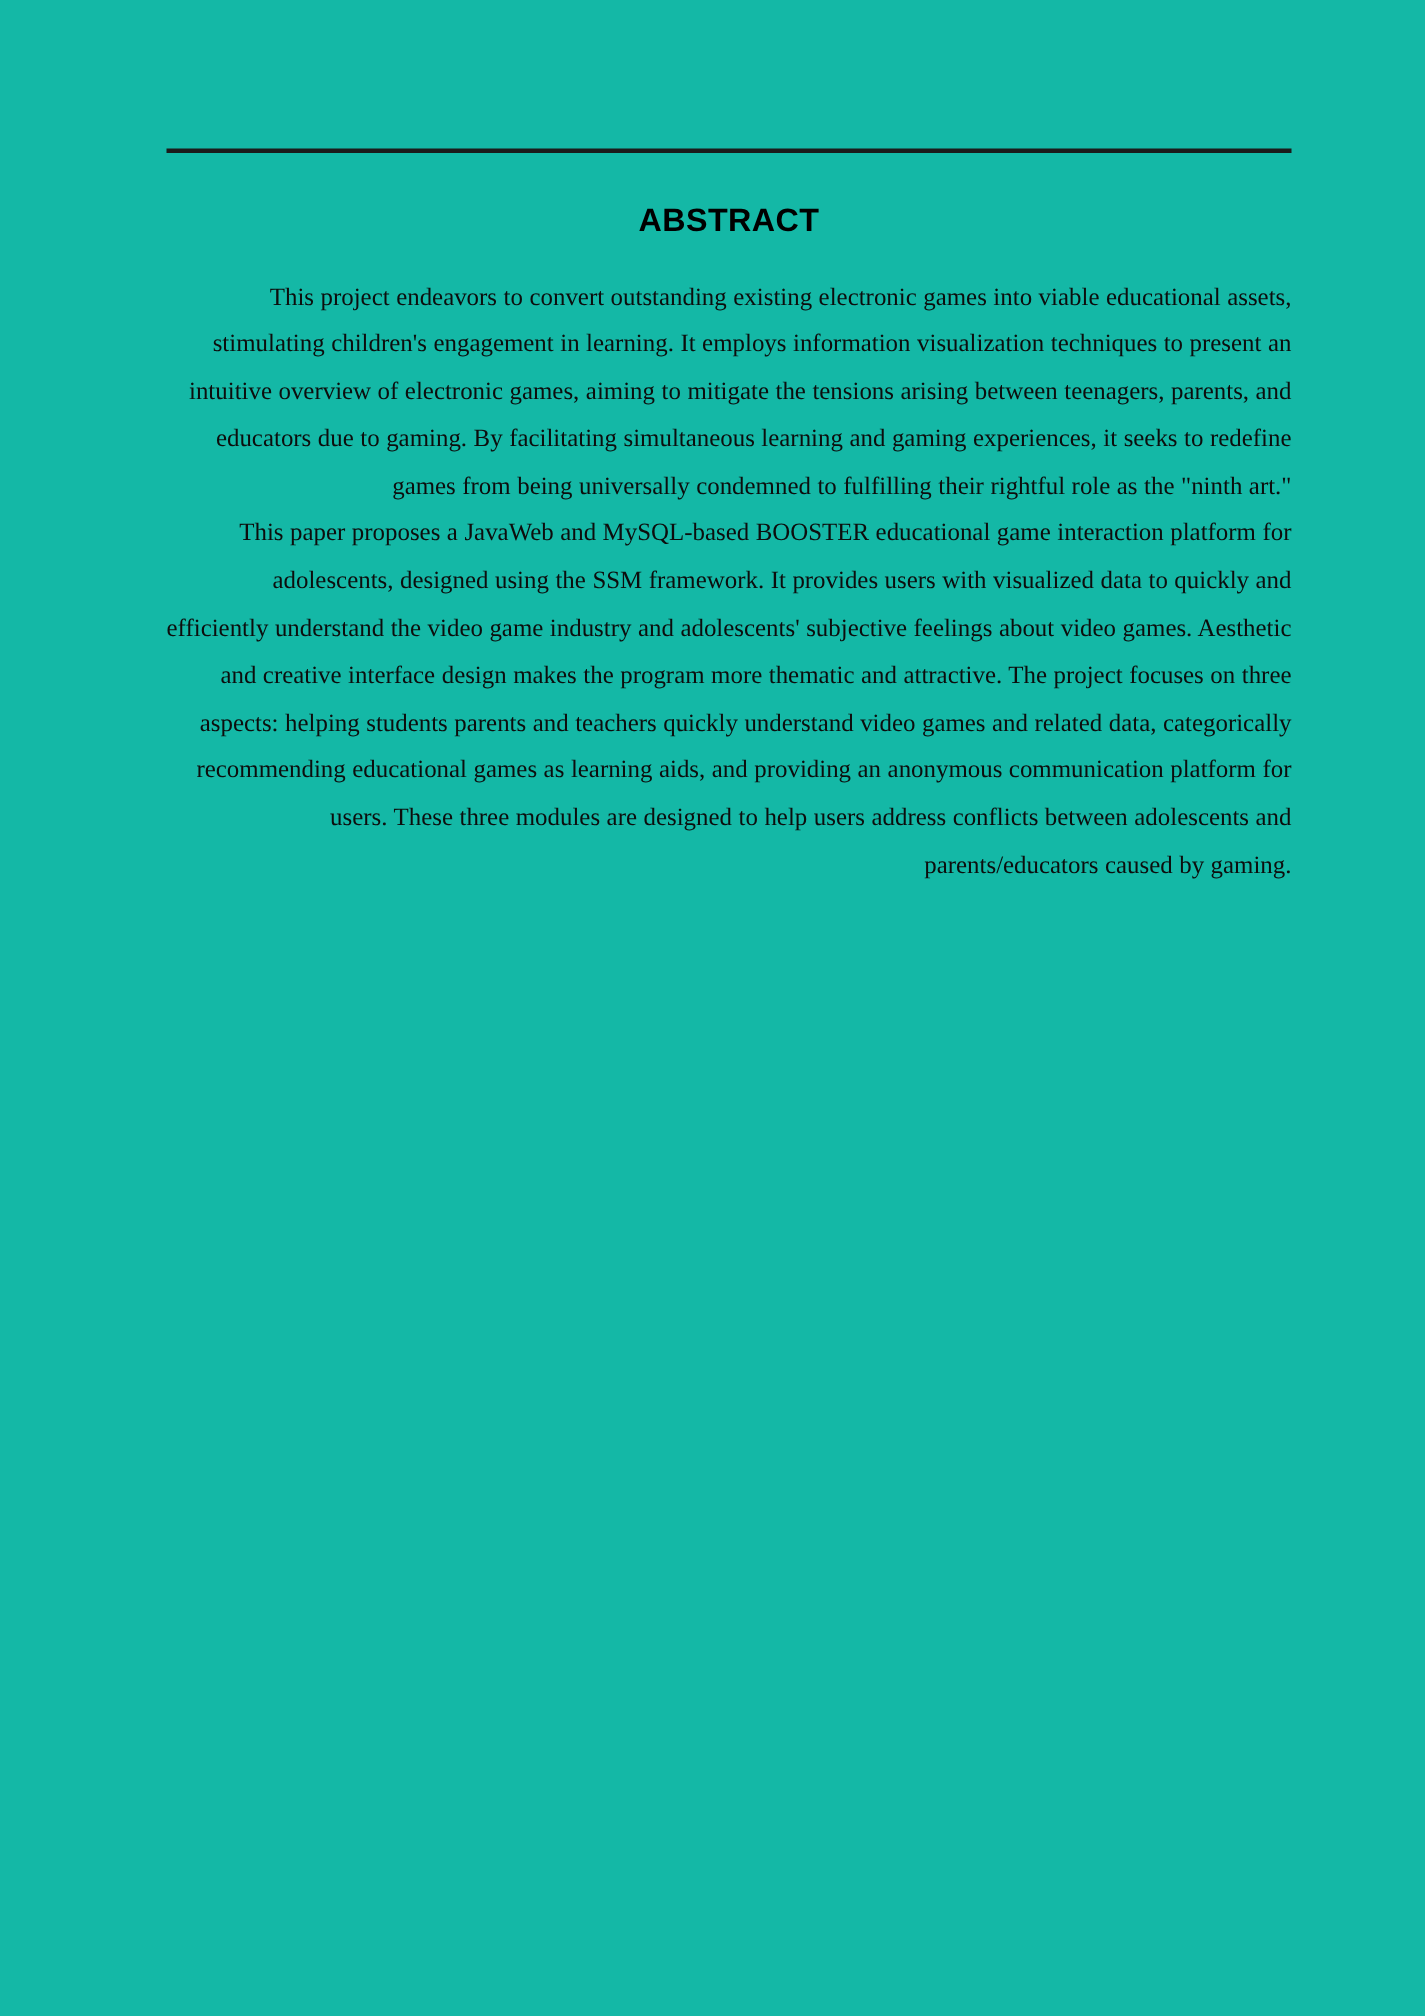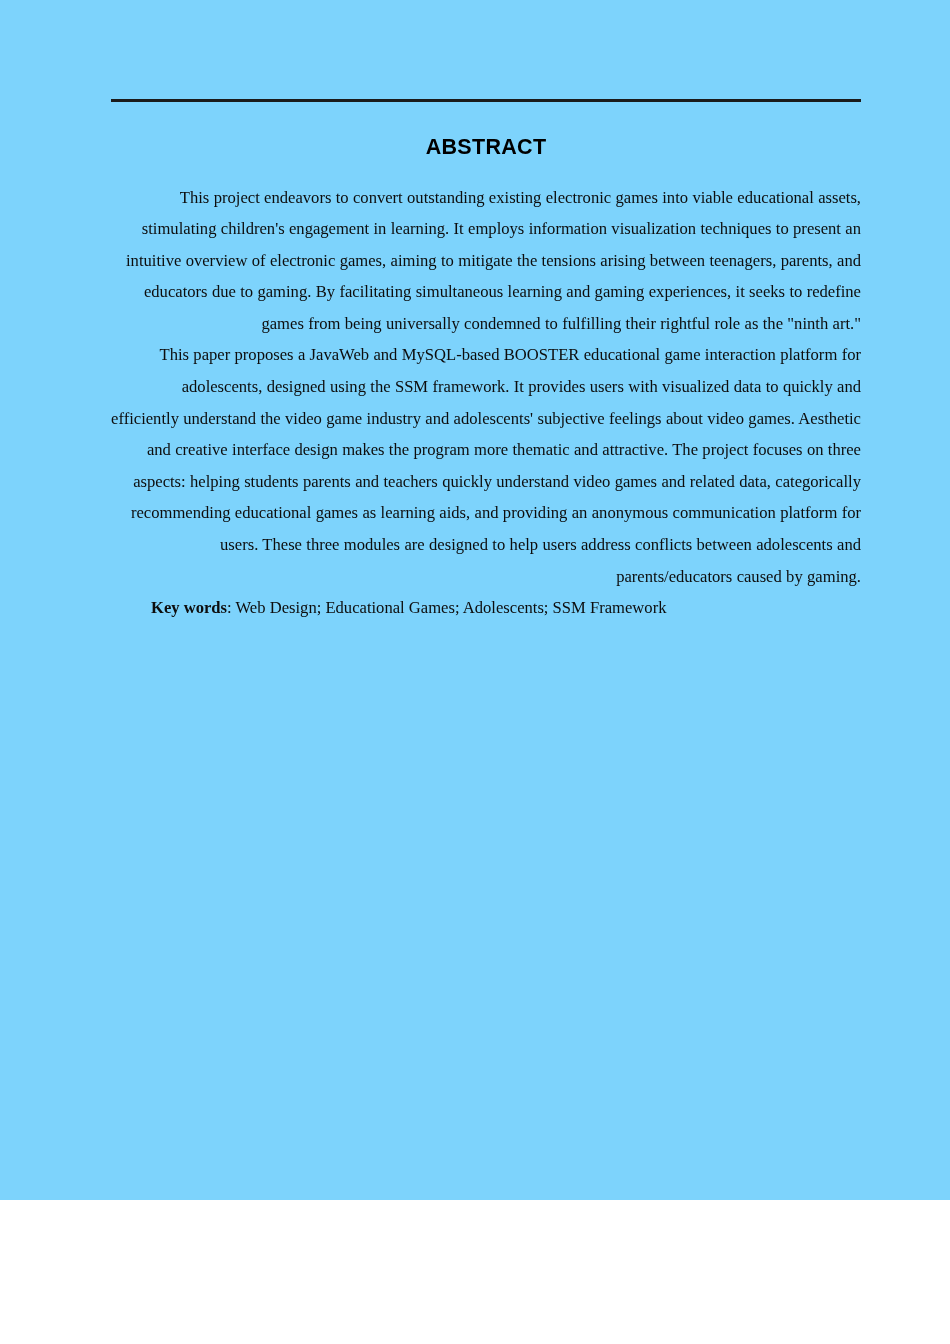--- a/index.html
+++ b/index.html
@@ -3,22 +3,22 @@
 <meta charset="utf-8">
 <style>
   html, body {
     margin: 0;
     padding: 0;
     background: #ffffff;
   }
   .page {
     position: relative;
     width: 950px;
-    height: 1200px;
-    background: #7dd3fc;
+    height: 1344px;
+    background: #14b8a6;
     margin: 0 auto;
     overflow: hidden;
     font-family: "Liberation Serif", "DejaVu Serif", serif;
     color: #000000;
   }
   .content {
     position: absolute;
     left: 111px;
     top: 0;
     width: 750px;
@@ -83,20 +83,17 @@
   <div class="content">
 
     <div class="header-rule"></div>
 
     <h1 class="doc-title">ABSTRACT</h1>
 
     <p class="body-text first">This project endeavors to convert outstanding existing electronic games into viable educational assets, stimulating children's engagement in learning. It employs information visualization techniques to present an intuitive overview of electronic games, aiming to mitigate the tensions arising between teenagers, parents, and educators due to gaming. By facilitating simultaneous learning and gaming experiences, it seeks to redefine games from being universally condemned to fulfilling their rightful role as the "ninth art."</p>
 
     <p class="body-text">This paper proposes a JavaWeb and MySQL-based BOOSTER educational game interaction platform for adolescents, designed using the SSM framework. It provides users with visualized data to quickly and efficiently understand the video game industry and adolescents' subjective feelings about video games. Aesthetic and creative interface design makes the program more thematic and attractive. The project focuses on three aspects: helping students parents and teachers quickly understand video games and related data, categorically recommending educational games as learning aids, and providing an anonymous communication platform for users. These three modules are designed to help users address conflicts between adolescents and parents/educators caused by gaming.</p>
 
-    <p class="keywords-line">
-      <span class="keywords-label">Key words</span><span>: Web Design; Educational Games; Adolescents; SSM Framework</span>
-    </p>
 
   </div>
 
 
 </div>
 
 </body></html>

